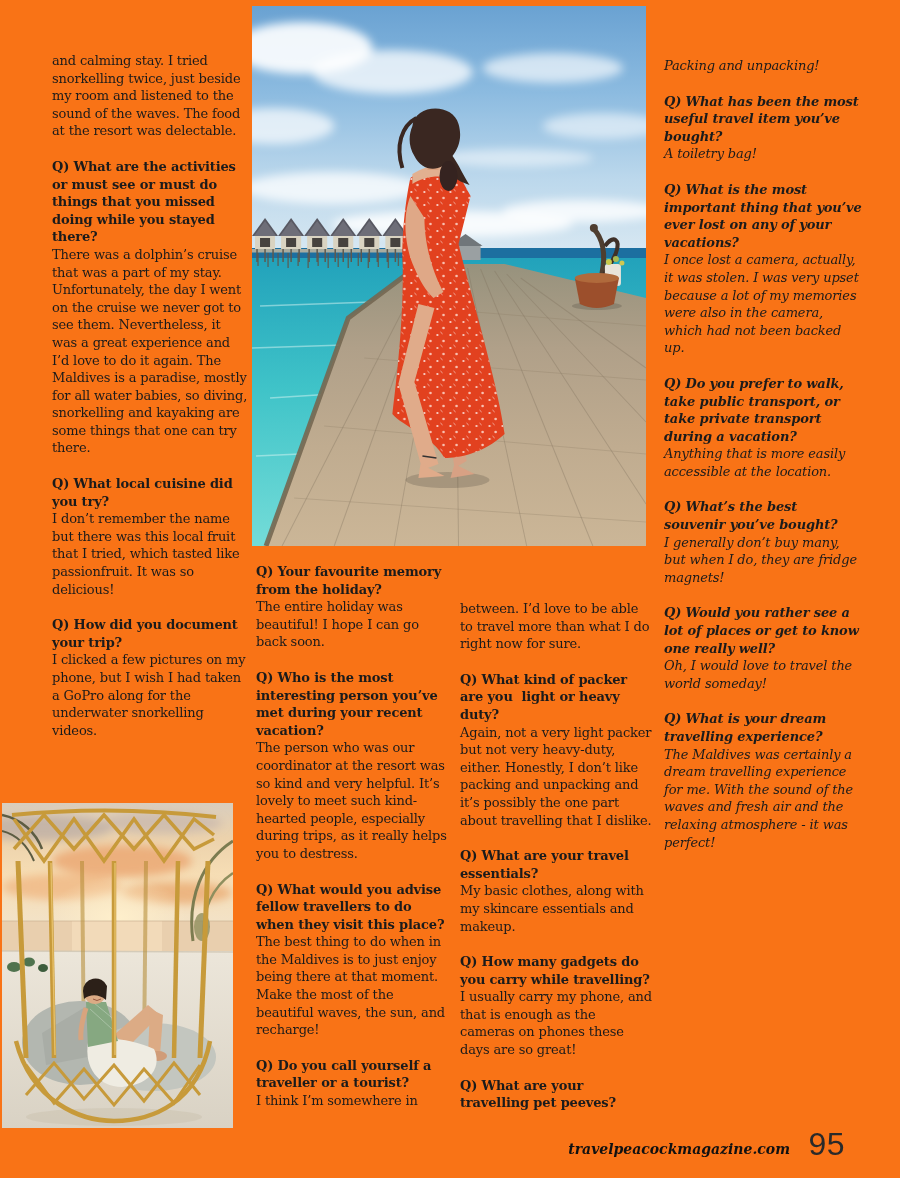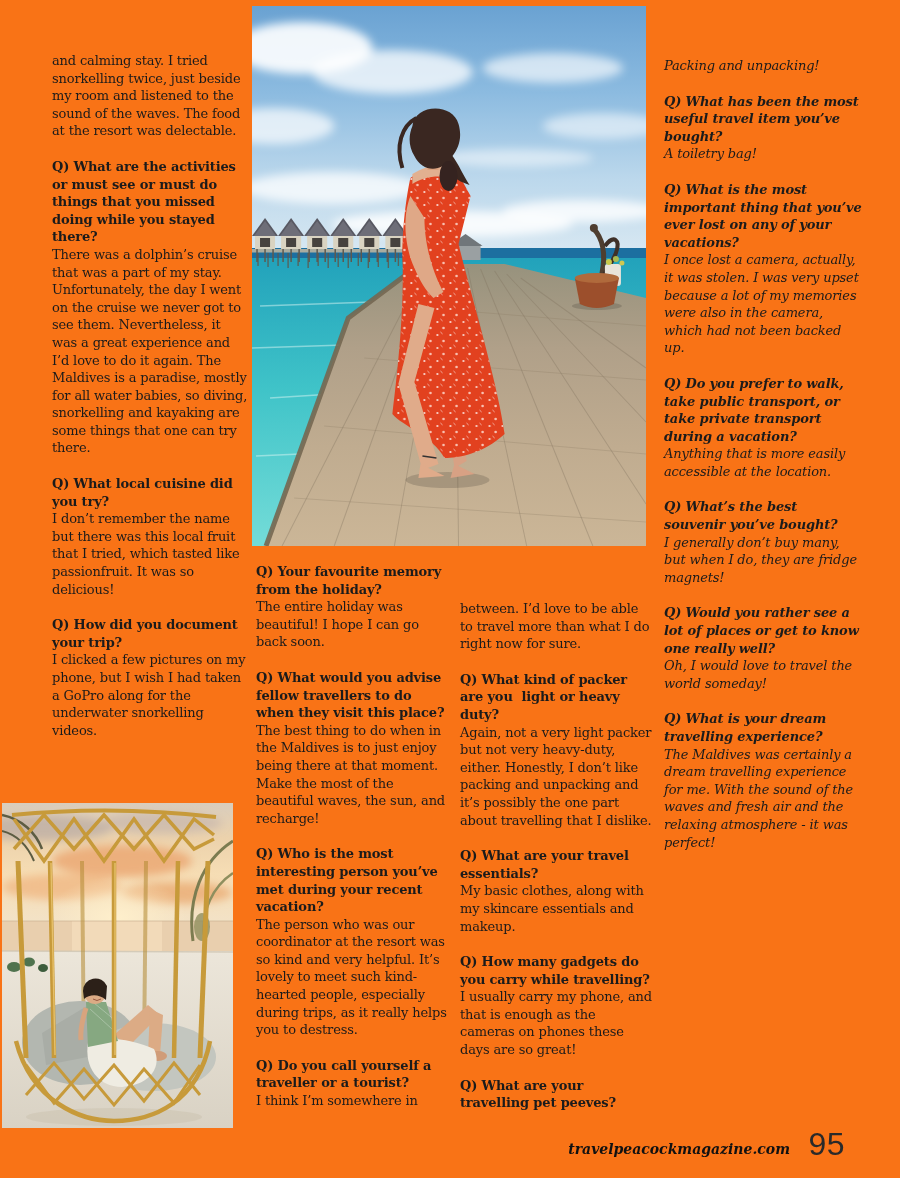--- a/index.html
+++ b/index.html
@@ -285,28 +285,28 @@
       <p class="a">I clicked a few pictures on my phone, but I wish I had taken a GoPro along for the underwater snorkelling videos.</p>
     </div>
   </div>
 
   <div class="col" style="left:256px;top:563px;width:194px;">
     <div class="block">
       <p class="q">Q) Your favourite memory from the holiday?</p>
       <p class="a">The entire holiday was beautiful! I hope I can go back soon.</p>
     </div>
     <div class="block">
+      <p class="q">Q) Who is the most interesting person you’ve met during your recent vacation?</p>
+      <p class="a">The person who was our coordinator at the resort was so kind and very helpful. It’s lovely to meet such kind-hearted people, especially during trips, as it really helps you to destress.</p>
+    </div>
+    <div class="block">
       <p class="q">Q) What would you advise fellow travellers to do when they visit this place?</p>
       <p class="a">The best thing to do when in the Maldives is to just enjoy being there at that moment. Make the most of the beautiful waves, the sun, and recharge!</p>
     </div>
     <div class="block">
-      <p class="q">Q) Who is the most interesting person you’ve met during your recent vacation?</p>
-      <p class="a">The person who was our coordinator at the resort was so kind and very helpful. It’s lovely to meet such kind-hearted people, especially during trips, as it really helps you to destress.</p>
-    </div>
-    <div class="block">
       <p class="q">Q) Do you call yourself a traveller or a tourist?</p>
       <p class="a">I think I’m somewhere in</p>
     </div>
   </div>
 
   <div class="col" style="left:460px;top:563px;width:192px;margin-top:37px;">
     <div class="block">
       <p class="a">between. I’d love to be able to travel more than what I do right now for sure.</p>
     </div>
     <div class="block">

